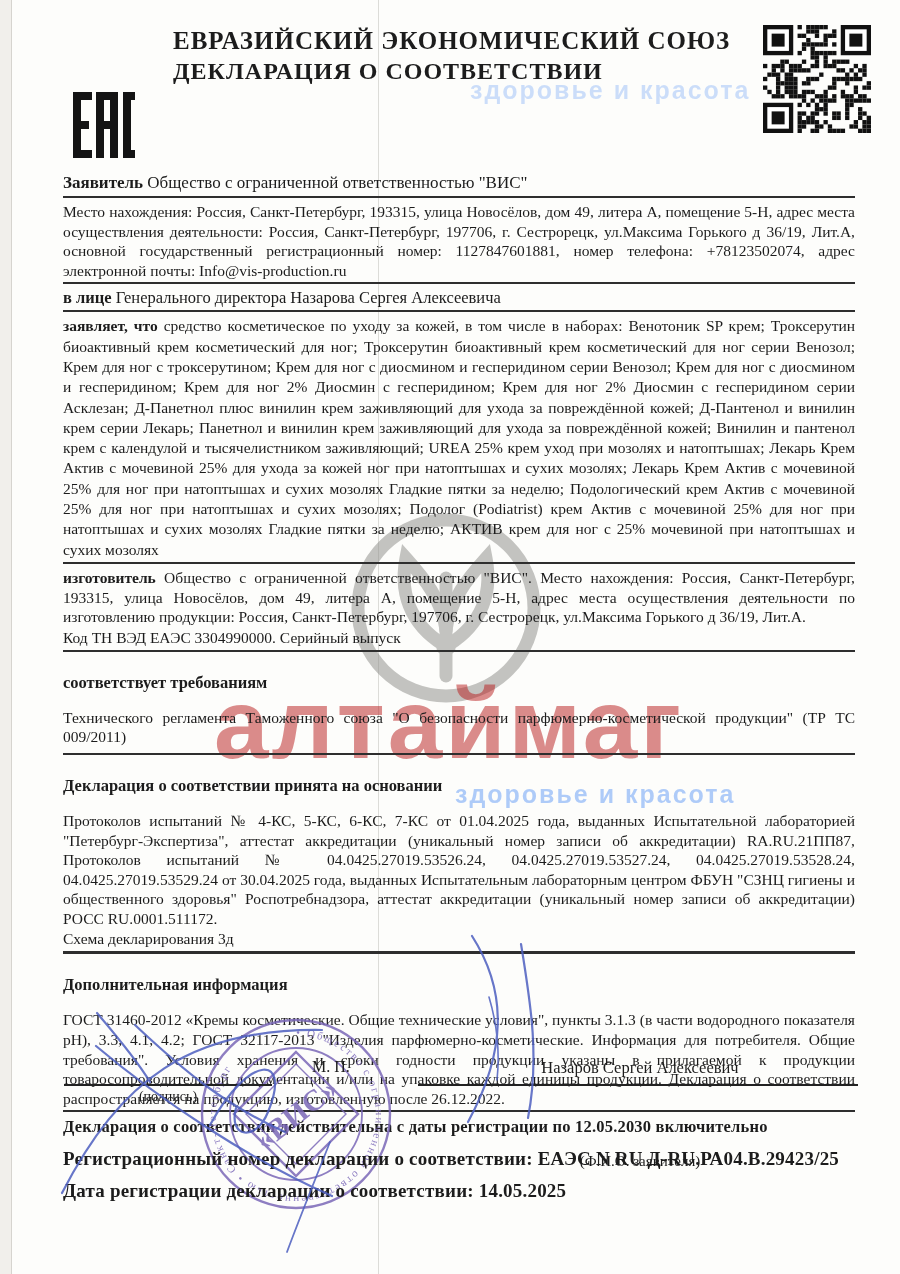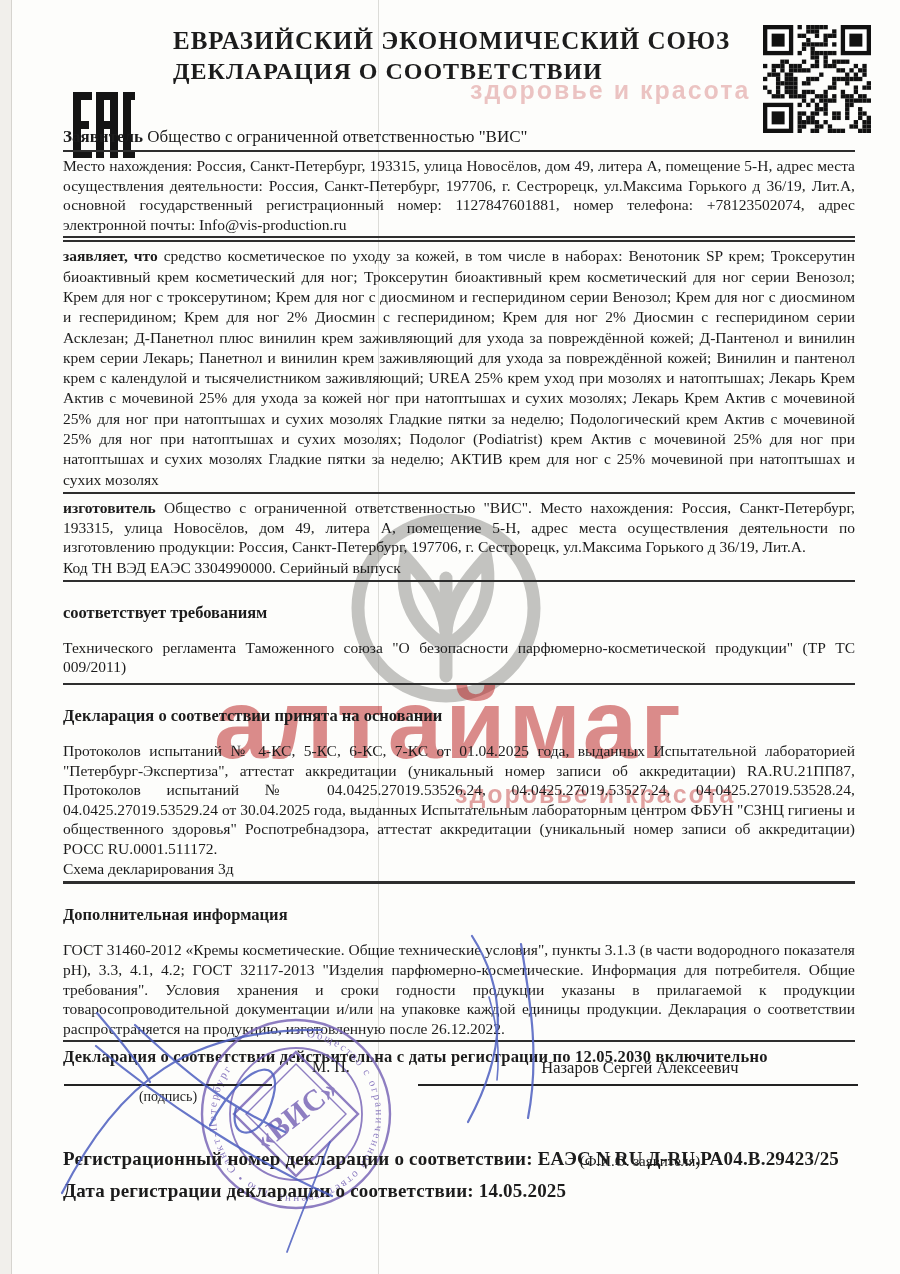--- a/index.html
+++ b/index.html
@@ -16,36 +16,36 @@
   
   .wm-layer{position:absolute;inset:0;z-index:1;pointer-events:none;}
   .wm-brand{
     position:absolute;left:214px;top:668px;
     font-family:"Liberation Sans","DejaVu Sans",sans-serif;
     font-size:98px;font-weight:bold;letter-spacing:3px;
     color:#b91c1c;opacity:.5;white-space:nowrap;
   }
   .wm-slogan{
     position:absolute;font-family:"Liberation Sans","DejaVu Sans",sans-serif;
-    font-size:25px;font-weight:bold;letter-spacing:2px;color:#b91c1c;white-space:nowrap;
+    font-size:25px;font-weight:bold;letter-spacing:2px;color:#3b82f6;white-space:nowrap;
   }
   .wm-slogan.top{left:470px;top:76px;opacity:.25;}
   .wm-slogan.mid{left:455px;top:780px;opacity:.4;}
   .wm-logo{position:absolute;left:346px;top:508px;opacity:.5;}
 
   
   .content{position:absolute;inset:0;padding:26px 45px 0 63px;z-index:2;}
   .title-block{padding:0 60px 0 110px;}
   .title-l1{font-size:25px;font-weight:bold;letter-spacing:1px;line-height:30px;}
   .title-l2{font-size:24px;font-weight:bold;letter-spacing:1px;line-height:30px;}
 
   .qr{position:absolute;top:25px;right:28px;width:110px;height:108px;z-index:2;}
   .eac{position:absolute;left:73px;top:92px;z-index:2;}
 
-  .row-applicant{margin-top:40px;font-size:17px;line-height:22px;}
+  .row-applicant{margin-top:86px;font-size:17px;line-height:22px;}
   b.lead{font-weight:bold;}
   .rule{height:2px;background:#2e2e2e;margin:2px 0 0 0;}
   .rule.thick{height:3px;}
   .para{font-size:15.5px;line-height:19.6px;text-align:justify;margin-top:4px;}
   .para.wide{line-height:20.3px;}
   .row-inline{font-size:16.5px;line-height:21px;margin-top:3px;}
   .h-bold{font-size:16.5px;font-weight:bold;line-height:21px;margin-top:20px;}
   .spaced{margin-top:15px;}
   .plain-line{font-size:15.5px;line-height:20px;margin-top:1px;}
   .validity{font-size:16.5px;font-weight:bold;line-height:22px;margin-top:4px;letter-spacing:.2px;}
@@ -338,20 +338,21 @@
       <div class="title-l1">ЕВРАЗИЙСКИЙ ЭКОНОМИЧЕСКИЙ СОЮЗ</div>
       <div class="title-l2">ДЕКЛАРАЦИЯ О СООТВЕТСТВИИ</div>
     </div>
 
     <div class="row-applicant"><b class="lead">Заявитель</b> <span>Общество с ограниченной ответственностью "ВИС"</span></div>
     <div class="rule"></div>
 
     <div class="para">Место нахождения: Россия, Санкт-Петербург, 193315, улица Новосёлов, дом 49, литера А, помещение 5-Н, адрес места осуществления деятельности: Россия, Санкт-Петербург, 197706, г. Сестрорецк, ул.Максима Горького д 36/19, Лит.А, основной государственный регистрационный номер: 1127847601881, номер телефона: +78123502074, адрес электронной почты: Info@vis-production.ru</div>
     <div class="rule"></div>
 
+    <div class="row-inline"><b class="lead">в лице</b> <span>Генерального директора Назарова Сергея Алексеевича</span></div>
     <div class="rule"></div>
 
     <div class="para wide"><b class="lead">заявляет, что</b> <span>средство косметическое по уходу за кожей, в том числе в наборах: Венотоник SP крем; Троксерутин биоактивный крем косметический для ног; Троксерутин биоактивный крем косметический для ног серии Венозол; Крем  для ног с троксерутином; Крем для ног с диосмином и гесперидином серии Венозол; Крем для ног с диосмином и гесперидином; Крем для ног 2% Диосмин с гесперидином; Крем для ног 2% Диосмин с гесперидином серии Асклезан; Д-Панетнол плюс винилин крем заживляющий для ухода за повреждённой кожей; Д-Пантенол и винилин крем серии Лекарь; Панетнол  и винилин крем заживляющий для ухода за повреждённой кожей; Винилин и пантенол крем с календулой и тысячелистником  заживляющий; UREA 25% крем  уход при мозолях и натоптышах; Лекарь Крем Актив с мочевиной 25% для ухода за кожей ног при натоптышах и сухих мозолях; Лекарь Крем Актив с мочевиной 25% для ног при натоптышах и сухих мозолях Гладкие пятки за неделю; Подологический крем Актив с мочевиной 25% для ног при натоптышах и сухих мозолях; Подолог (Podiatrist) крем Актив с мочевиной 25% для ног при натоптышах и сухих мозолях Гладкие пятки за неделю; АКТИВ крем для ног с 25% мочевиной при натоптышах и сухих мозолях</span></div>
     <div class="rule"></div>
 
     <div class="para"><b class="lead">изготовитель</b> <span>Общество с ограниченной ответственностью "ВИС". Место нахождения: Россия, Санкт-Петербург, 193315, улица Новосёлов, дом 49, литера А, помещение 5-Н, адрес места осуществления деятельности по изготовлению продукции: Россия, Санкт-Петербург, 197706, г. Сестрорецк, ул.Максима Горького д 36/19, Лит.А.</span></div>
     <div class="plain-line">Код ТН ВЭД ЕАЭС 3304990000. Серийный выпуск</div>
     <div class="rule"></div>
 
     <div class="h-bold">соответствует требованиям</div>

